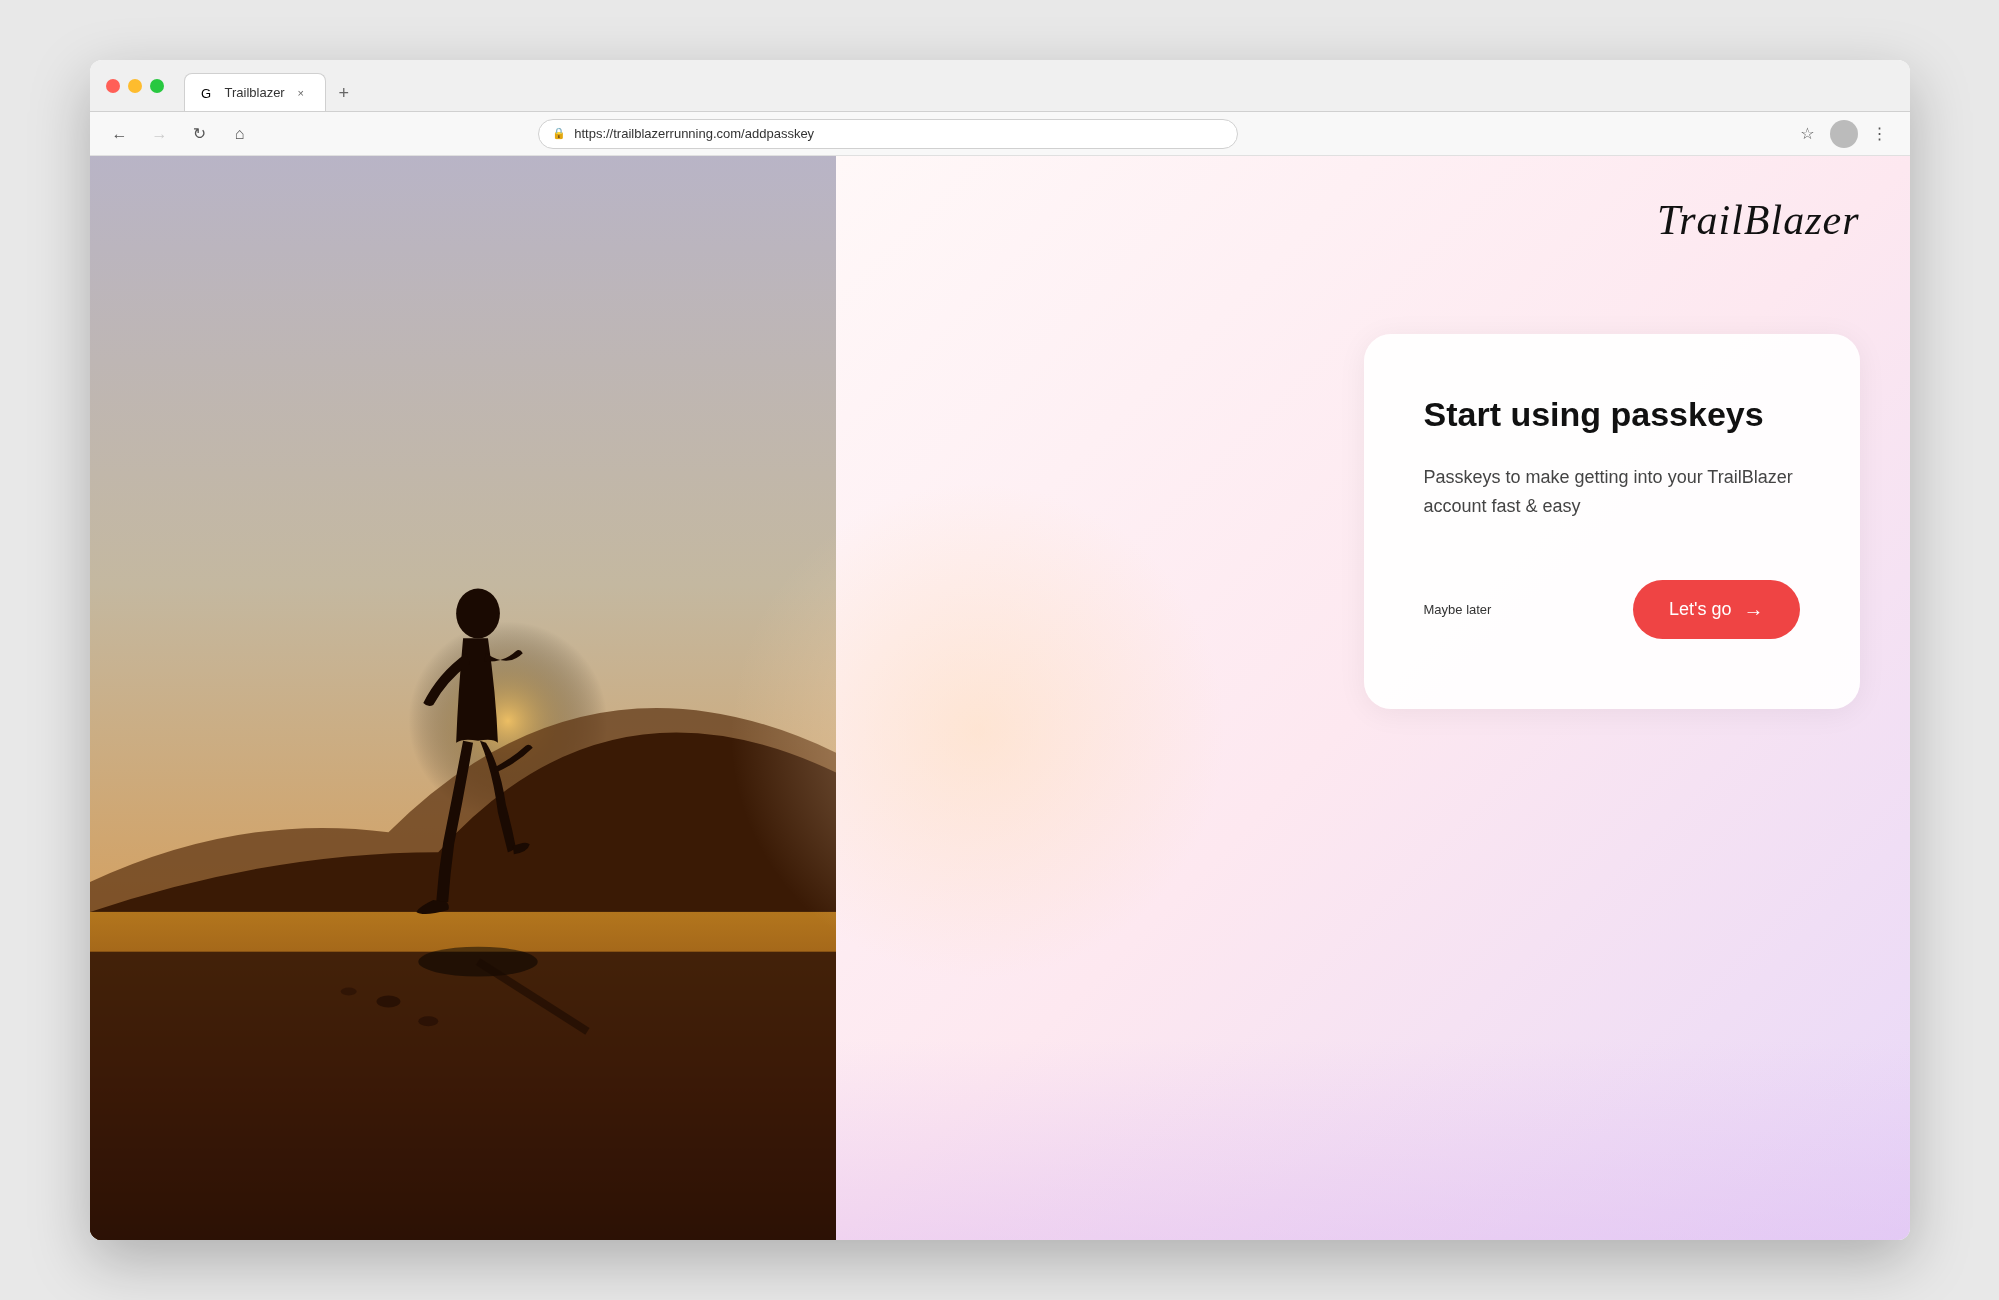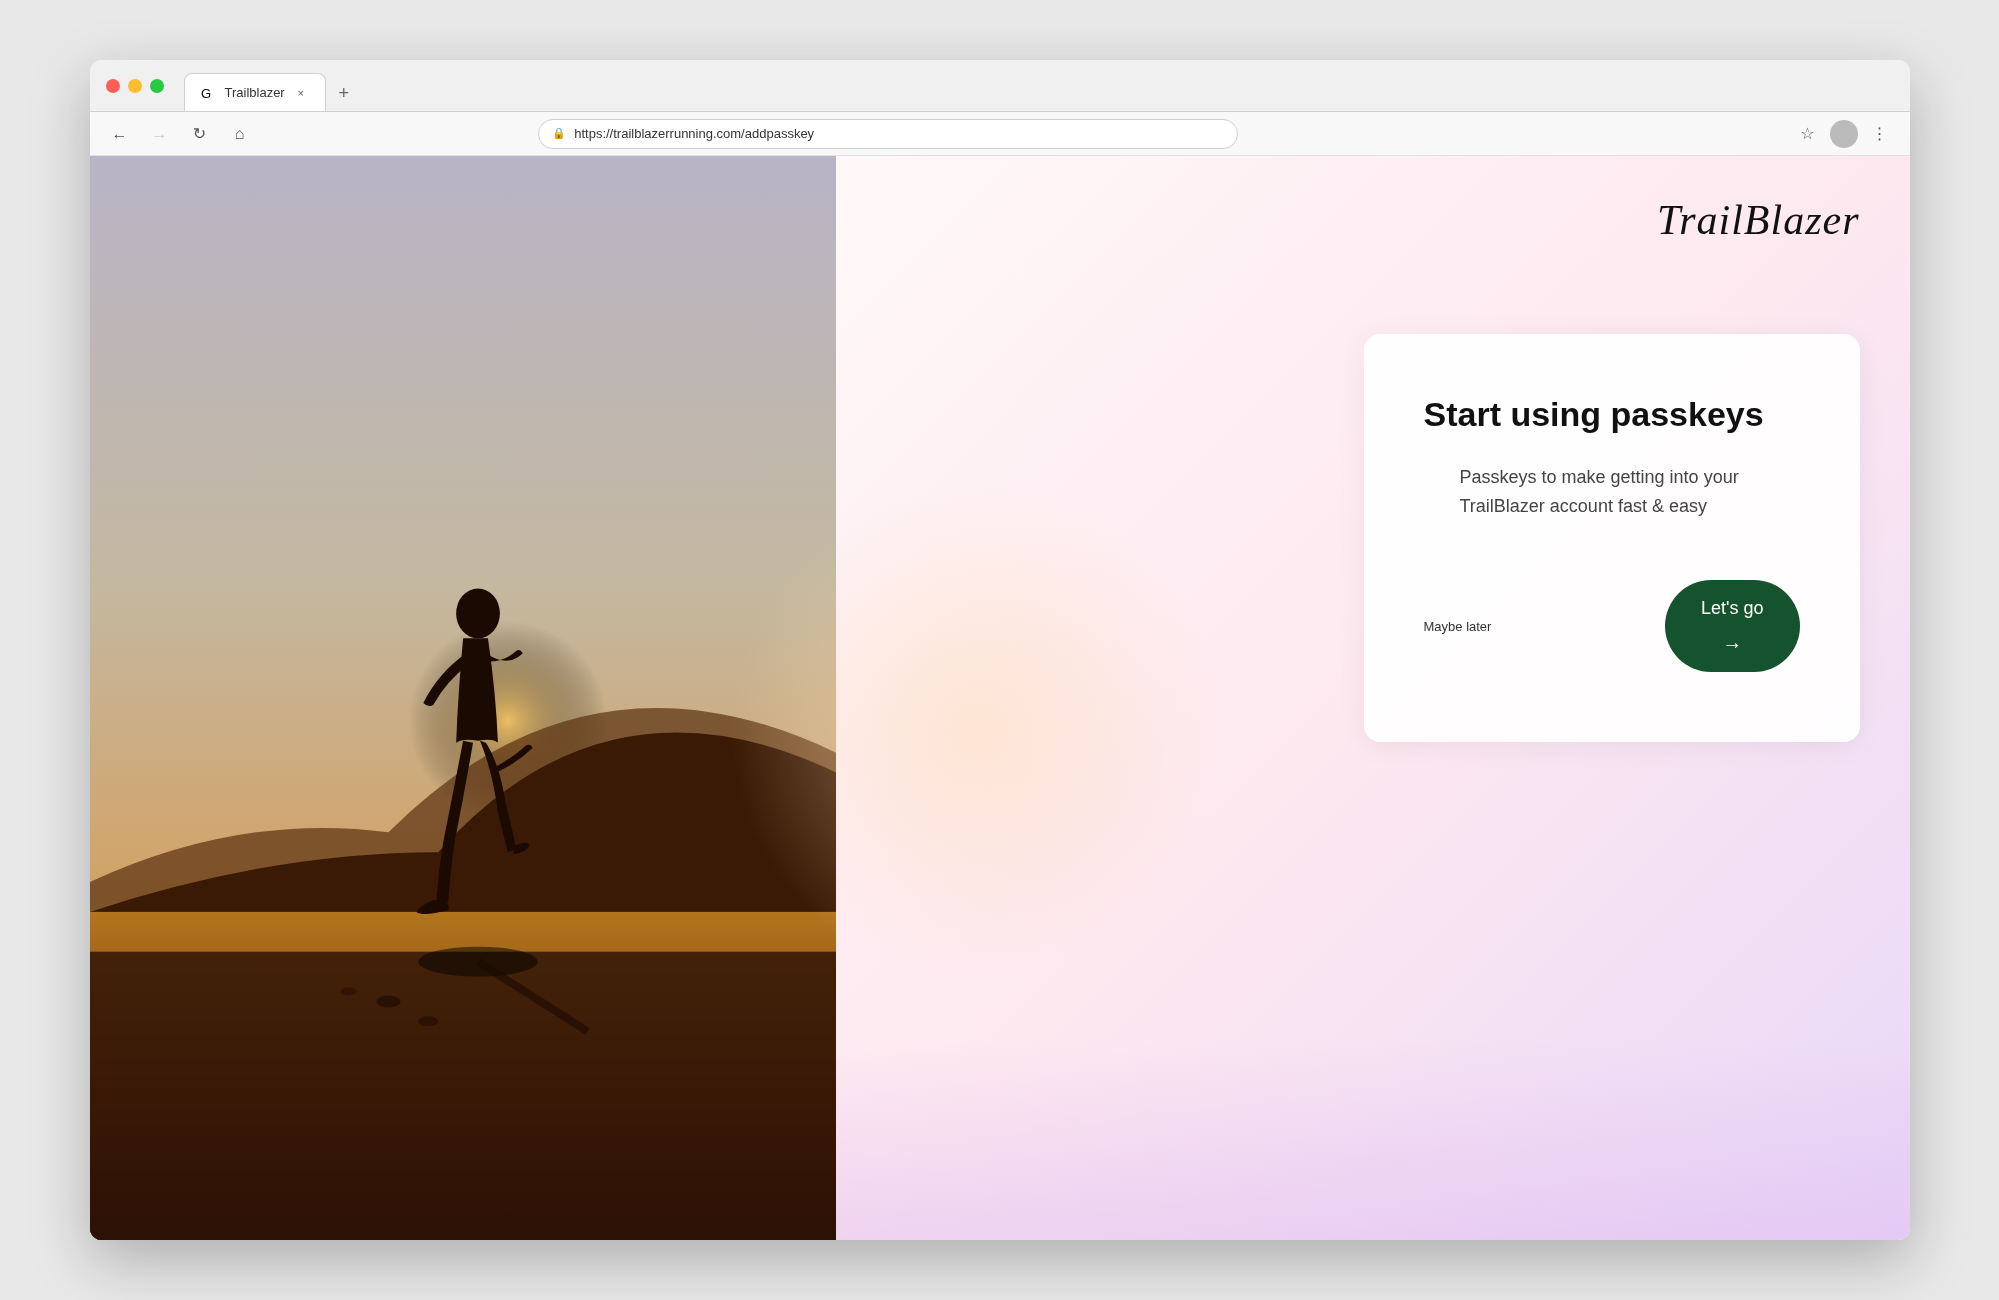--- a/index.html
+++ b/index.html
@@ -204,21 +204,21 @@
       color: #111;
       font-style: italic;
       font-weight: 400;
       letter-spacing: 1px;
       margin-bottom: 60px;
     }
 
     
     .passkey-card {
       background: rgba(255,255,255,0.92);
-      border-radius: 16px;
+      border-radius: 27px;
       padding: 60px 60px 70px 60px;
       width: 496px;
       box-shadow: 0 4px 30px rgba(0,0,0,0.06);
       position: relative;
       top: 30px;
     }
 
     .card-title {
       font-size: 34px;
       font-weight: 700;
@@ -226,52 +226,50 @@
       margin-bottom: 28px;
       line-height: 1.2;
     }
 
     .card-desc {
       font-size: 18px;
       color: #444;
       line-height: 1.6;
       margin-bottom: 60px;
       max-width: 420px;
-      margin-left: 36px;
     }
 
     .card-actions {
       display: flex;
       align-items: center;
       justify-content: space-between;
     }
 
     .maybe-later {
       font-size: 13px;
       color: #333;
       cursor: pointer;
       background: none;
       border: none;
       font-family: inherit;
     }
 
     .lets-go-btn {
-      background: #14532d;
+      background: #ef4444;
       color: #fff;
       border: none;
       border-radius: 50px;
       padding: 18px 36px;
       font-size: 18px;
       font-weight: 500;
       cursor: pointer;
       display: flex;
       align-items: center;
       gap: 12px;
       font-family: inherit;
-      flex-direction: column;
     }
 
     .arrow-icon {
       font-size: 20px;
     }
 
     
     .right-glow {
       position: absolute;
       top: 30%;

